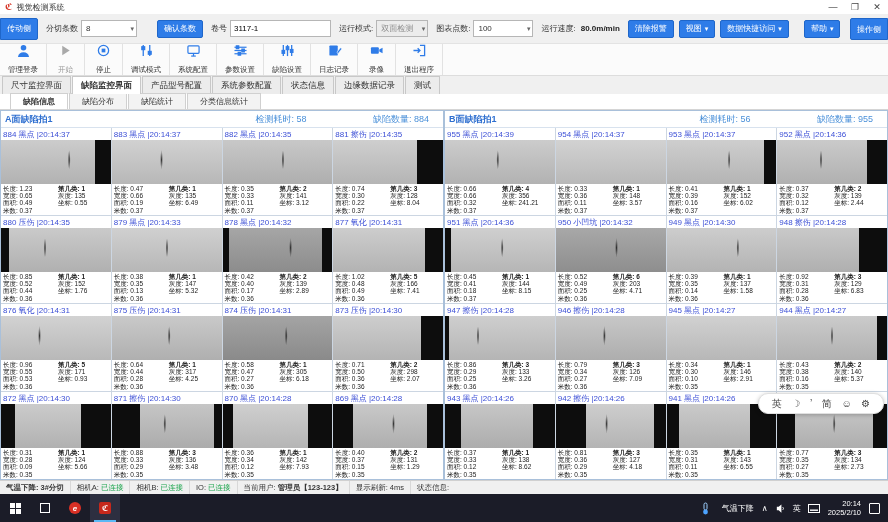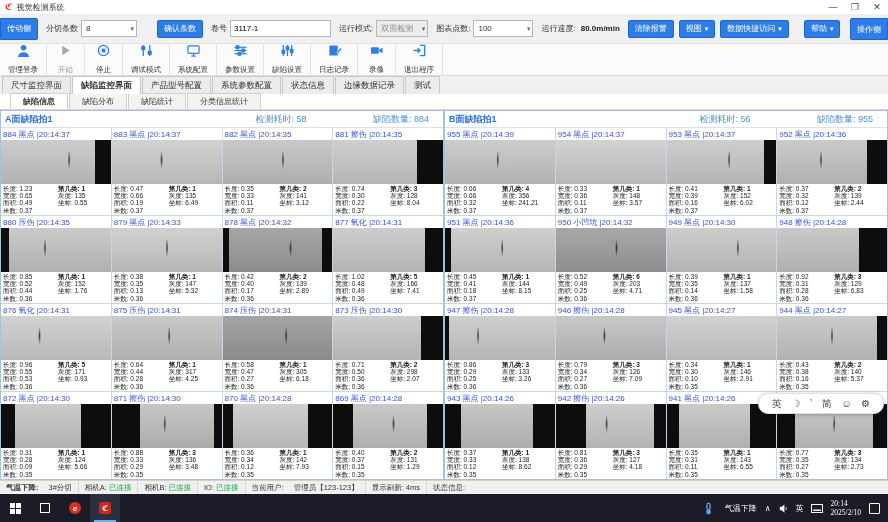--- a/index.html
+++ b/index.html
@@ -57,35 +57,35 @@
   .ci-r .b { font-weight:bold; }
 
   
   .ime { position:absolute; left:758px; top:393px; width:126px; height:21px; background:#fff; border:1px solid #e0e0e0; border-radius:10px; box-shadow:0 1px 4px rgba(0,0,0,.25); display:flex; align-items:center; justify-content:space-around; font-size:10px; color:#444; padding:0 8px; }
   .ime span { cursor:default; }
 
   
   .statusbar { height:14px; background:#f0f0f0; border-top:1px solid #d0d0d0; display:flex; align-items:center; font-size:7.5px; color:#333; }
   .seg { padding:0 6px; border-right:1px solid #d8d8d8; height:100%; display:flex; align-items:center; white-space:nowrap; }
   .seg .g { color:#18a34a; margin-left:2px; }
-  .seg .bld { font-weight:normal; margin-left:10px; }
+  .seg .bld { font-weight:bold; margin-left:2px; }
 
   
   .taskbar { height:28px; background:#1b1c28; display:flex; align-items:center; color:#fff; }
   .tb-ico { width:30px; height:28px; display:flex; align-items:center; justify-content:center; position:relative; }
   .winlogo { display:grid; grid-template-columns:5px 5px; grid-template-rows:5px 5px; gap:1px; }
   .winlogo i { background:#fdfdfd; }
   .taskview { width:10px; height:10px; border:1px solid #fff; }
   .redapp { width:12px; height:12px; border-radius:50%; background:#d93025; color:#fff; font-size:8px; font-weight:bold; display:flex; align-items:center; justify-content:center; font-style:italic; }
   .tb-ico.active { background:#2d2f40; }
   .tb-ico.active::after { content:""; position:absolute; left:4px; right:4px; bottom:0; height:2px; background:#5bb8f5; }
   .tb-right { margin-left:auto; display:flex; align-items:center; gap:8px; padding-right:8px; font-size:8px; }
   .weather { display:flex; align-items:center; gap:12px; }
   .tray { display:flex; align-items:center; gap:7px; font-size:8px; }
-  .clock { text-align:left; font-size:7.5px; line-height:9px;font-family:Liberation Serif, serif; }
+  .clock { text-align:right; font-size:7.5px; line-height:9px; }
   .notif { width:11px; height:11px; border:1px solid #fff; border-radius:1px; }
 </style>
 </head>
 <body>
 
 <div id="app">
 
   <div class="titlebar">
     <span class="appico">ℭ</span>
     <span class="ttl">视觉检测系统</span>

